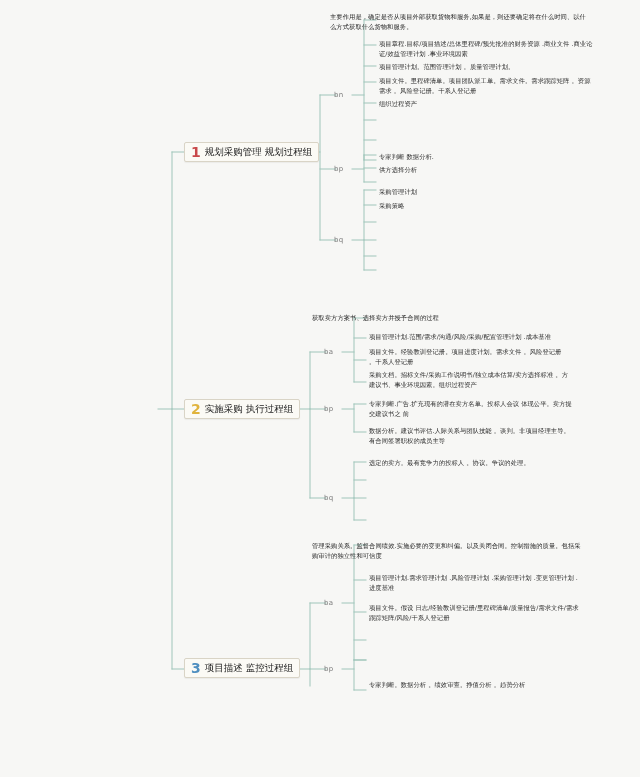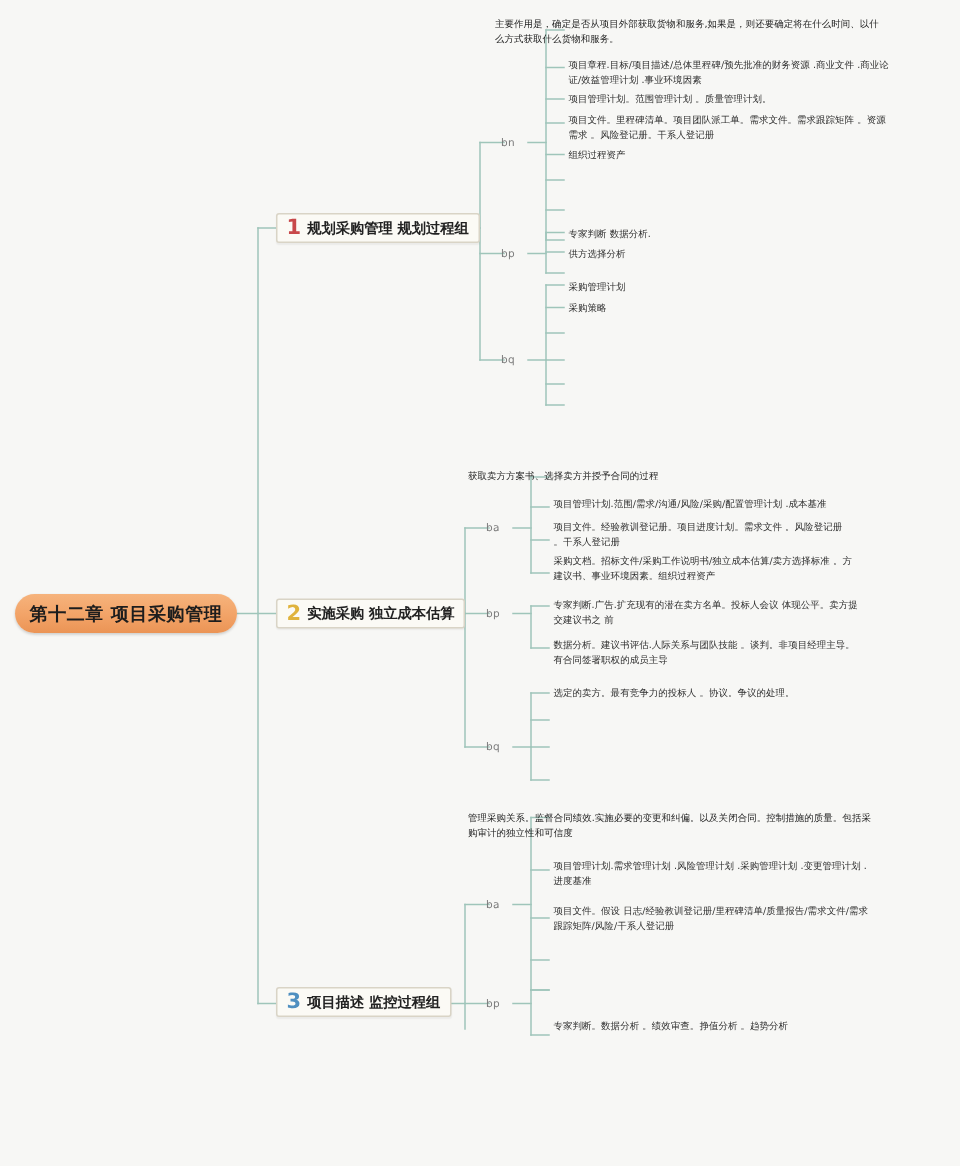--- a/index.html
+++ b/index.html
@@ -66,21 +66,21 @@
     white-space: nowrap;
   }
   .branch-num {
     font-size: 14px;
     font-weight: bold;
     line-height: 1;
     margin-right: 4px;
   }
   .branch-text {
     font-size: 9.5px;
-    font-weight: bold;
+    font-weight: normal;
     color: #222;
     text-align: center;
   }
   #branch-1 { left: 184px; top: 142px; }
   #branch-2 { left: 184px; top: 399px; }
   #branch-3 { left: 184px; top: 658px; }
 
   
   .sub-key {
     position: absolute;
@@ -186,23 +186,20 @@
       <path d="M354 640 H366"></path>
       <path d="M354 660 H366"></path>
 
       <path d="M342 669 H354"></path>
       <path d="M354 660 V690"></path>
       <path d="M354 660 H366"></path>
       <path d="M354 690 H366"></path>
     </g>
   </svg>
 
-  <div class="root-node">
-    <span class="root-label">第十二章 项目采购管理</span>
-  </div>
 
   <div class="branch-box" id="branch-1">
     <span class="branch-num" style="color:#c8484a">1</span>
     <span class="branch-text">规划采购管理 规划过程组</span>
   </div>
 
   <span class="sub-key" style="left:334px; top:91px;text-align:center;">bn</span>
   <span class="sub-key" style="left:334px; top:165px;">bp</span>
   <span class="sub-key" style="left:334px; top:236px;">bq</span>
 
@@ -213,21 +210,21 @@
   <div class="leaf" style="left:379px; top:99px; width:215px;">组织过程资产</div>
 
   <div class="leaf" style="left:379px; top:152px; width:215px;">专家判断 数据分析.</div>
   <div class="leaf" style="left:379px; top:165px; width:215px;">供方选择分析</div>
 
   <div class="leaf" style="left:379px; top:187px; width:215px;">采购管理计划</div>
   <div class="leaf" style="left:379px; top:201px; width:215px;">采购策略</div>
 
   <div class="branch-box" id="branch-2">
     <span class="branch-num" style="color:#e0b33c">2</span>
-    <span class="branch-text">实施采购 独立成本估算</span>
+    <span class="branch-text">实施采购 执行过程组</span>
   </div>
 
   <span class="sub-key" style="left:324px; top:348px;">ba</span>
   <span class="sub-key" style="left:324px; top:405px;">bp</span>
   <span class="sub-key" style="left:324px; top:494px;">bq</span>
 
   <div class="leaf intro" style="left:312px; top:313px; width:270px;">获取卖方方案书、选择卖方并授予合同的过程</div>
   <div class="leaf" style="left:369px; top:332px; width:210px;">项目管理计划.范围/需求/沟通/风险/采购/配置管理计划 .成本基准</div>
   <div class="leaf" style="left:369px; top:347px; width:200px;">项目文件。经验教训登记册。项目进度计划。需求文件 。风险登记册 。干系人登记册</div>
   <div class="leaf" style="left:369px; top:370px; width:205px;">采购文档。招标文件/采购工作说明书/独立成本估算/卖方选择标准 。方建议书、事业环境因素。组织过程资产</div>

